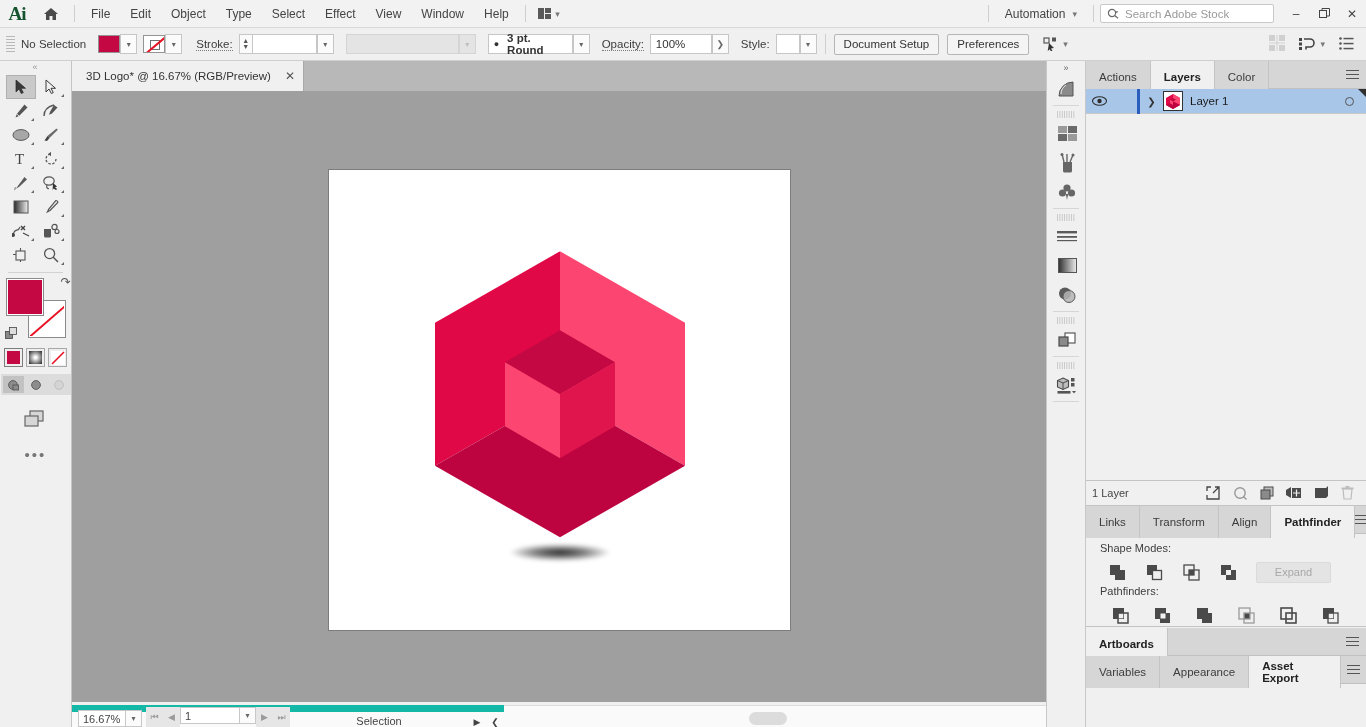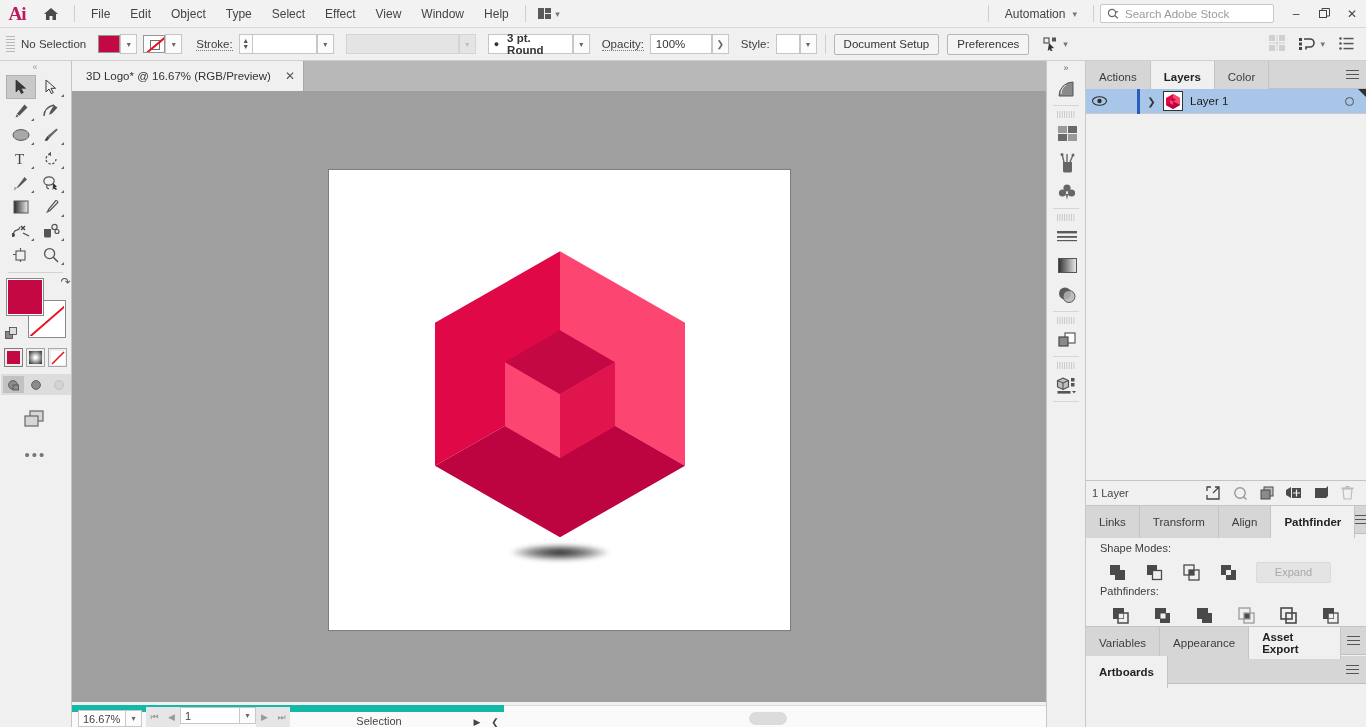--- a/index.html
+++ b/index.html
@@ -13,21 +13,21 @@
 
   
   .menubar{
     position:absolute; left:0; top:0; width:1366px; height:28px;
     background:#f2f2f2; display:flex; align-items:center;
     border-bottom:1px solid #d8d8d8;
   }
   .ai-logo{
     width:34px; height:28px; display:flex; align-items:center; justify-content:center;
     font-family:"Liberation Serif", serif; font-size:19px; font-weight:bold;
-    color:#be185d; letter-spacing:-1px;
+    color:#14532d; letter-spacing:-1px;
   }
   .home-btn{ width:34px; height:28px; display:flex; align-items:center; justify-content:center; }
   .vsep{ width:1px; height:17px; background:#cfcfcf; margin:0 6px; }
   .menu-items{ display:flex; align-items:center; }
   .menu-item{
     padding:5px 10px; font-size:12px; color:#444; cursor:default; white-space:nowrap;text-align:center;
   }
   .arrange-btn{ display:flex; align-items:center; gap:4px; padding:4px 6px; }
   .arr-grid{ display:grid; grid-template-columns:6px 6px; grid-template-rows:5px 5px; gap:1.5px; }
   .arr-grid i{ background:#5a5a5a; display:block; }
@@ -903,38 +903,38 @@
         <div class="pf-btn">
           <svg width="19" height="17" viewBox="0 0 19 17">
               <rect x="1" y="1" width="11" height="11" fill="#4a4a4a"></rect>
               <rect x="6" y="6" width="10" height="10" fill="none" stroke="#4a4a4a" stroke-width="1.3"></rect>
               <rect x="6.8" y="6.8" width="4.5" height="4.5" fill="#f0f0f0"></rect>
             </svg>
         </div>
       </div>
     </div>
 
+    <div class="panel-tabs artboards-tabs">
+      <div class="ptab active">Artboards</div>
+      <div class="ptab-menu">
+        <span class="burger">
+            <i></i>
+            <i></i>
+            <i></i>
+          </span>
+      </div>
+    </div>
+
     <div class="panel-tabs">
       <div class="ptab">Variables</div>
       <div class="ptab">Appearance</div>
       <div class="ptab active">Asset Export</div>
       <div class="ptab-menu">
         <span class="burger">
             <i></i>
             <i></i>
             <i></i>
           </span>
       </div>
     </div>
 
-    <div class="panel-tabs artboards-tabs">
-      <div class="ptab active">Artboards</div>
-      <div class="ptab-menu">
-        <span class="burger">
-            <i></i>
-            <i></i>
-            <i></i>
-          </span>
-      </div>
-    </div>
-
   </div>
 </div>
 
 </body></html>

